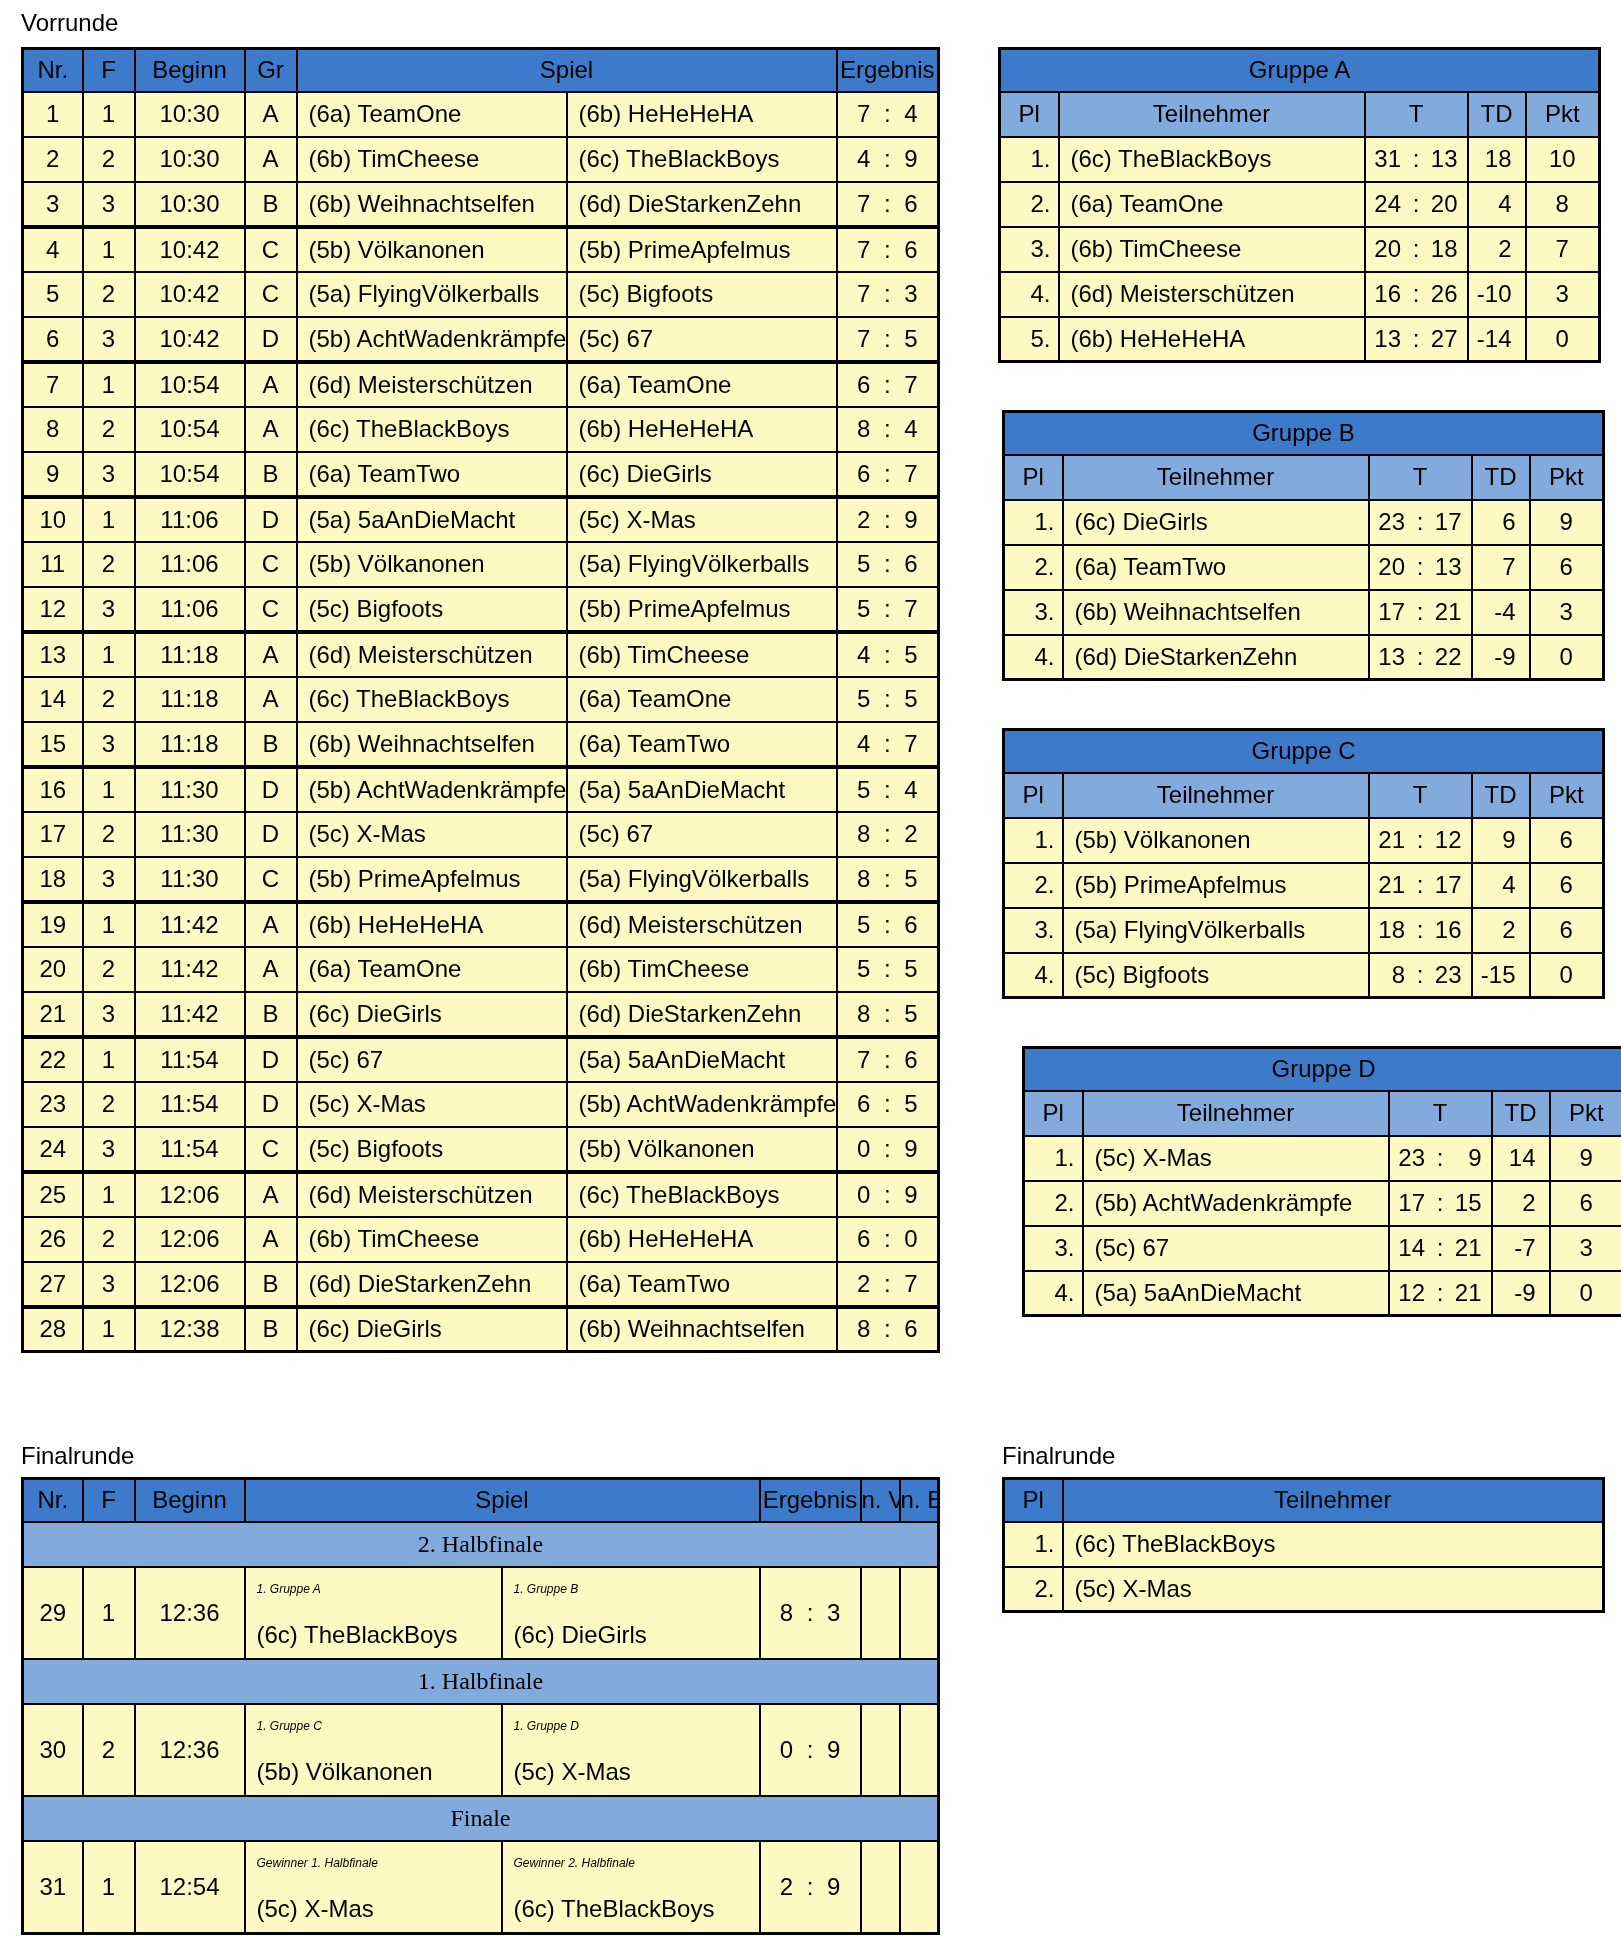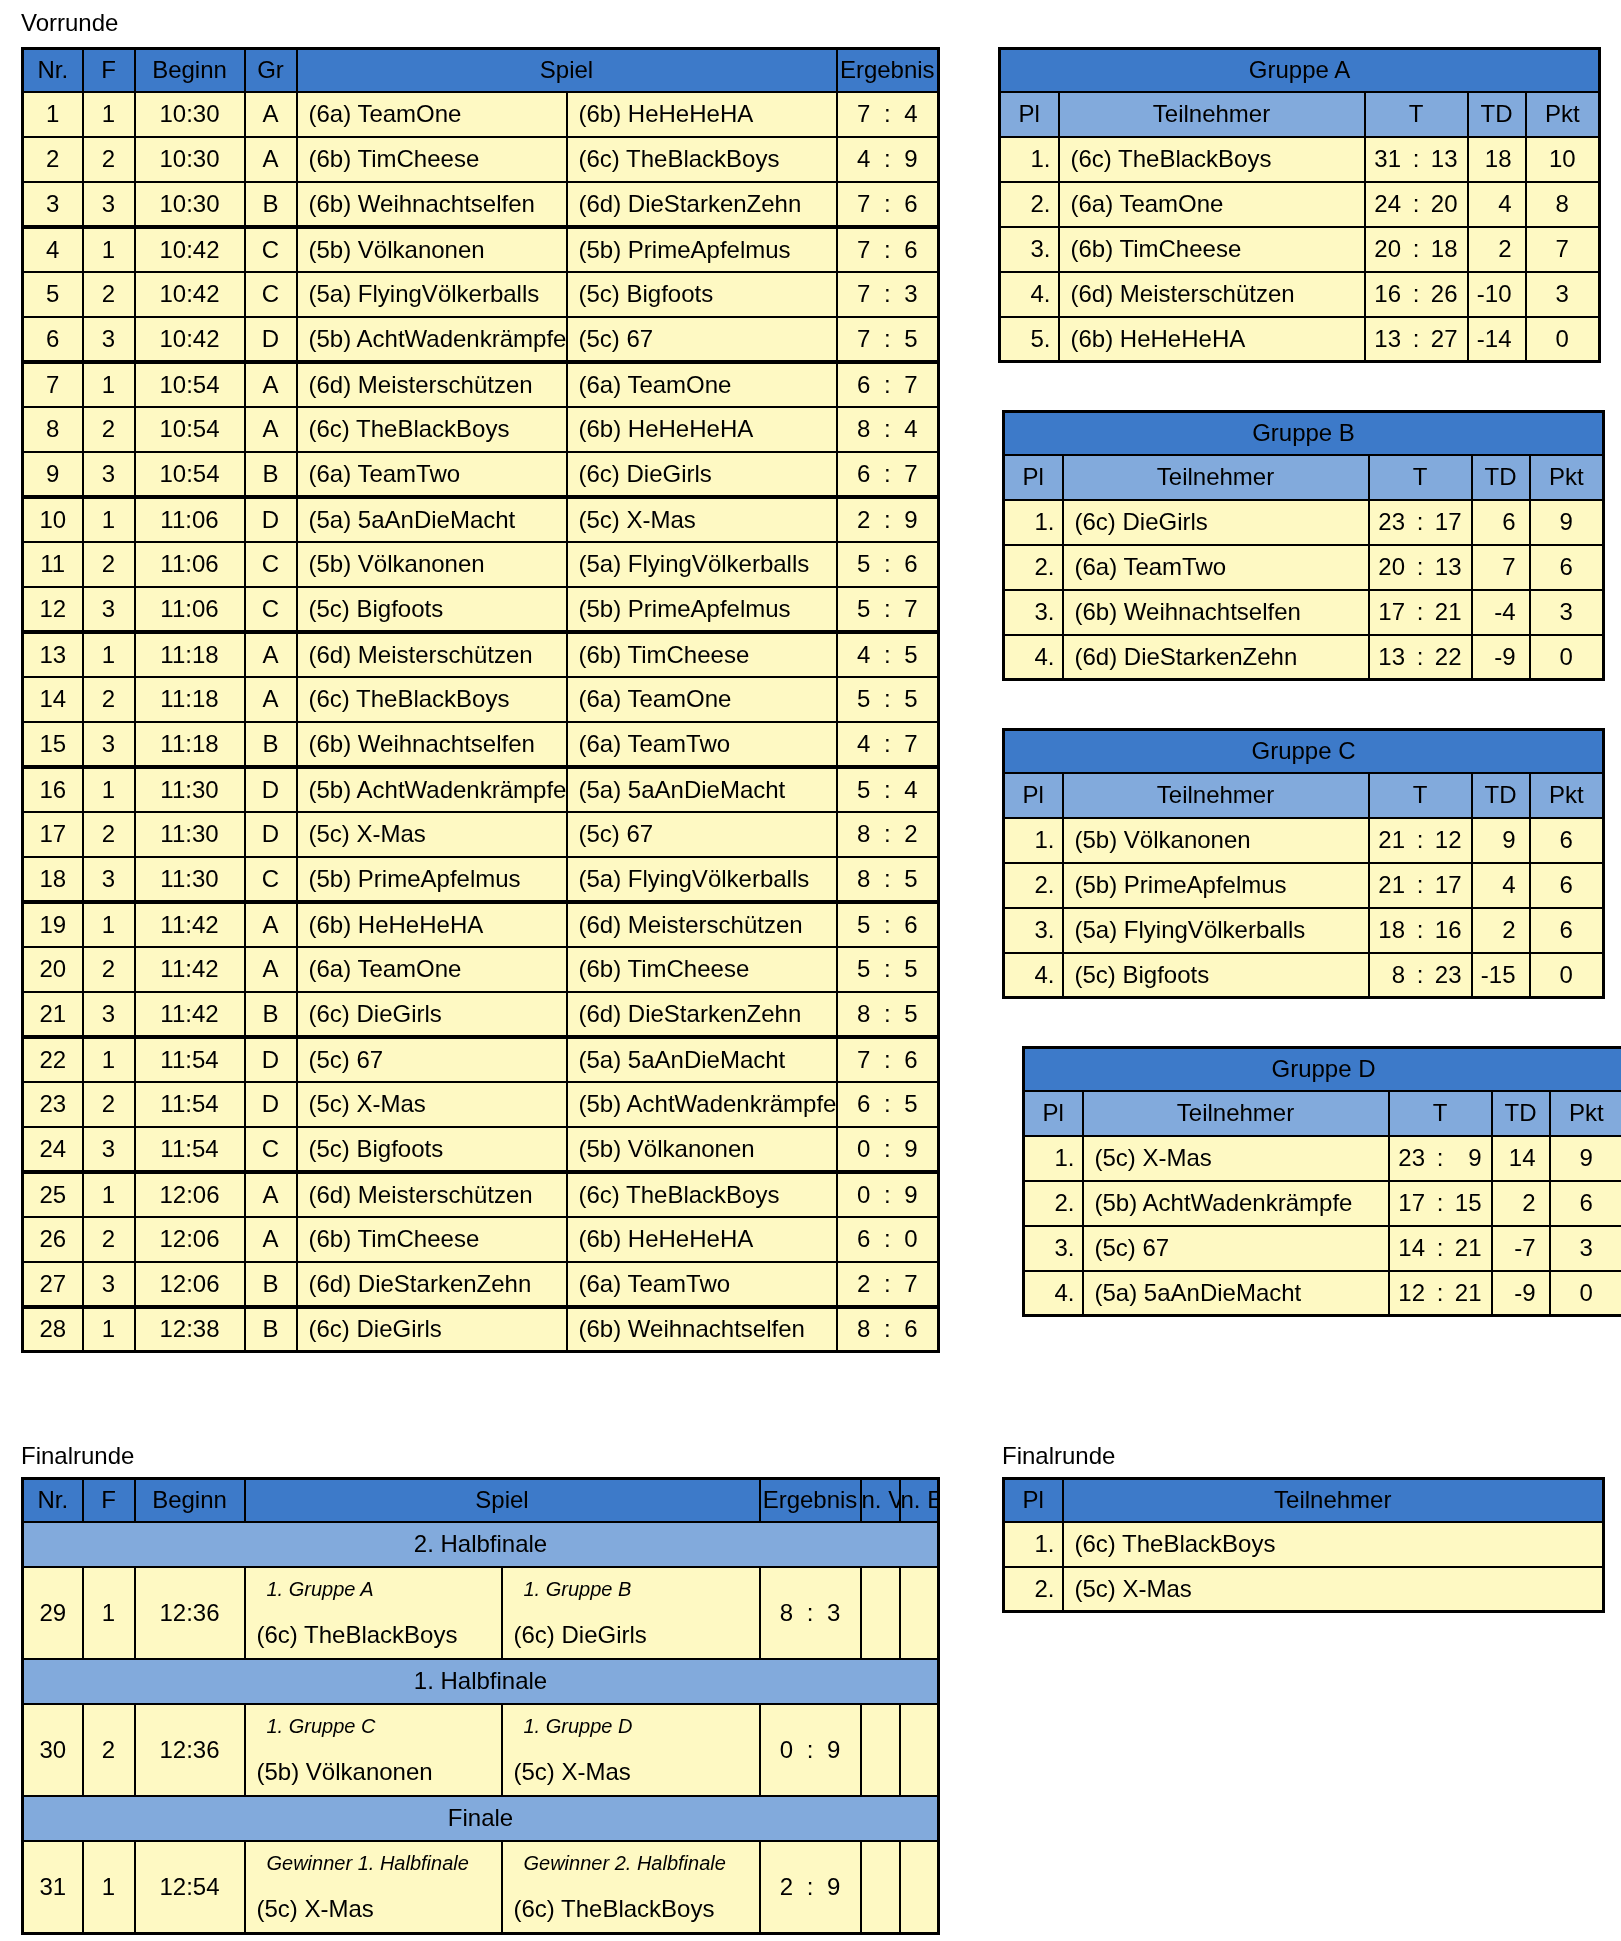--- a/index.html
+++ b/index.html
@@ -14,21 +14,21 @@
   }
   .page-label{position:absolute;font-size:24px;line-height:30px;}
   table{border-collapse:collapse;table-layout:fixed;background:#fef9c3;}
   .tbl{border:3px solid var(--border);}
   td,th{border:2px solid var(--border);padding:0;font-weight:normal;font-size:24px;
         vertical-align:middle;overflow:hidden;white-space:nowrap;}
   tr{height:45px;}
   tr.hdr{height:43px;}
   tr.hdr th{background:var(--dark);text-align:center;}
   tr.subhdr th{background:var(--light);text-align:center;}
-  tr.band td{background:var(--light);text-align:center;}
+  tr.band td{background:var(--light);text-align:center;font-family:Liberation Serif, serif;}
   tr.sep td{border-top-width:4px;}
   .ctr{text-align:center;}
   .team{text-align:left;padding-left:11px;}
   .score{display:flex;align-items:center;width:100%;height:100%;}
   .score .l{flex:1;text-align:right;padding-right:11px;}
   .score .c{width:12px;text-align:center;}
   .score .r{flex:1;text-align:left;padding-left:11px;}
   .tgoals{display:flex;align-items:center;width:100%;height:100%;}
   .tgoals .l{flex:1;text-align:right;padding-right:9px;}
   .tgoals .c{width:12px;text-align:center;}
@@ -44,21 +44,21 @@
   .pos-g2{position:absolute;left:1002px;top:728px;}
   .pos-g3{position:absolute;left:1002px;top:1046px;margin-left:20px;}
   .pos-final-left-label{left:21px;top:1441px;}
   .pos-final-left{position:absolute;left:21px;top:1477px;}
   .pos-final-right-label{left:1002px;top:1441px;}
   .pos-final-right{position:absolute;left:1002px;top:1477px;}
   
   tr.match{height:90px;}
   .fteam{display:flex;flex-direction:column;justify-content:space-between;
          align-items:flex-start;height:90px;box-sizing:border-box;padding:10px 10px 10px 11px;}
-  .fteam .srclbl{font-style:italic;font-size:20px;line-height:22px;margin-left:10px;}
+  .fteam .srclbl{font-style:italic;font-size:12px;line-height:22px;}
   .fteam .tname{font-size:24px;line-height:26px;}
 </style>
 </head>
 <body>
 
 <div class="page-label pos-vorrunde-label" style="position:absolute;">Vorrunde</div>
 
 <table class="tbl pos-vorrunde" style="width:916px;">
   <colgroup>
     <col style="width:60px">

